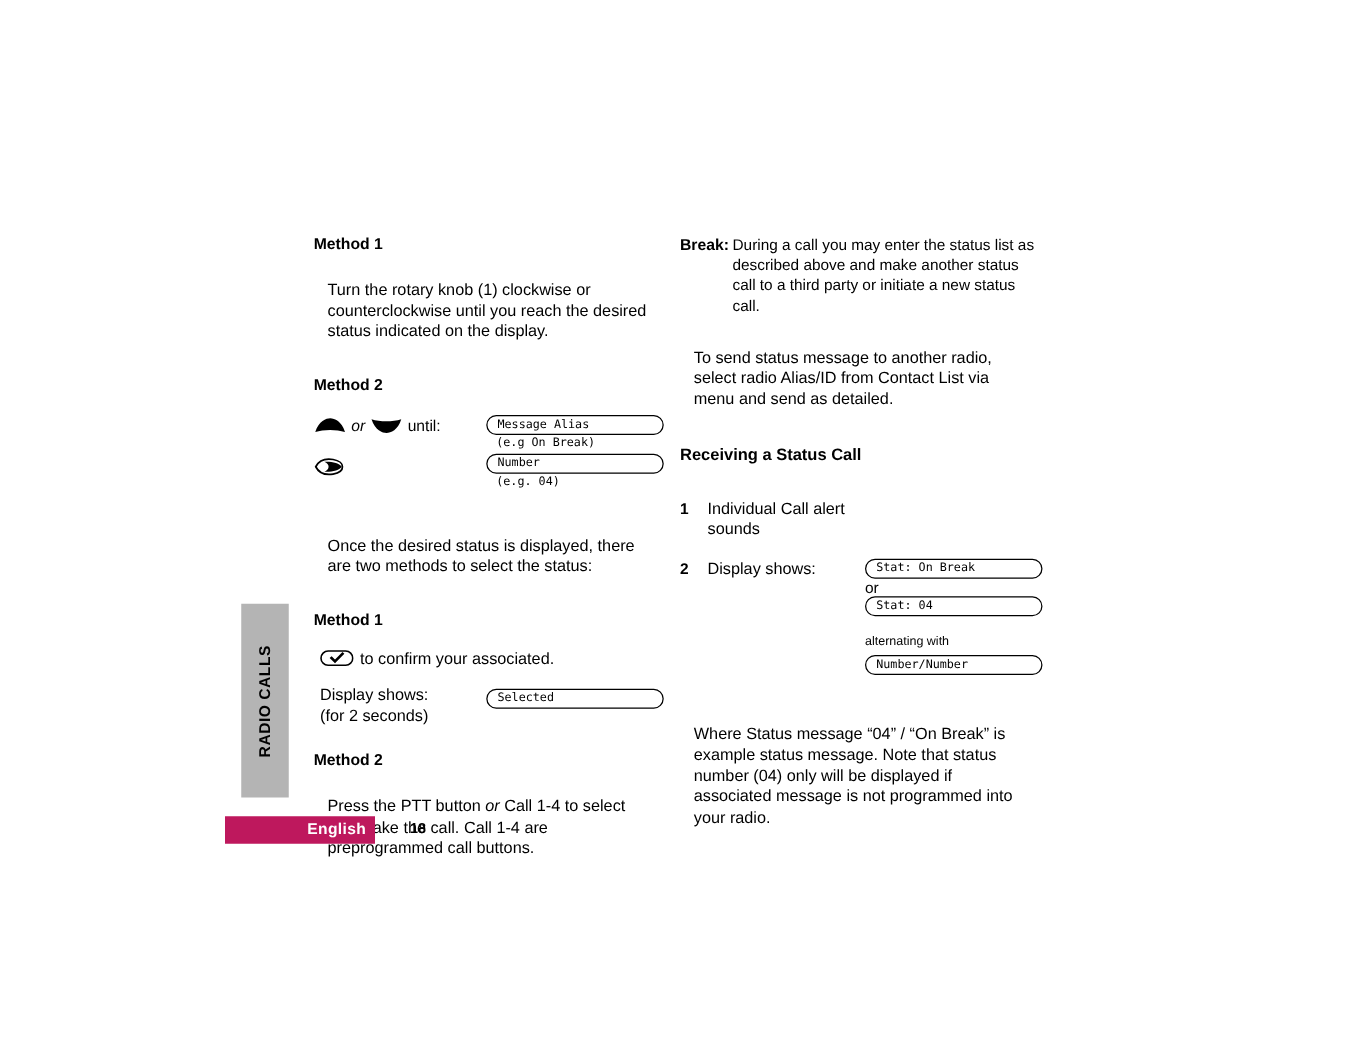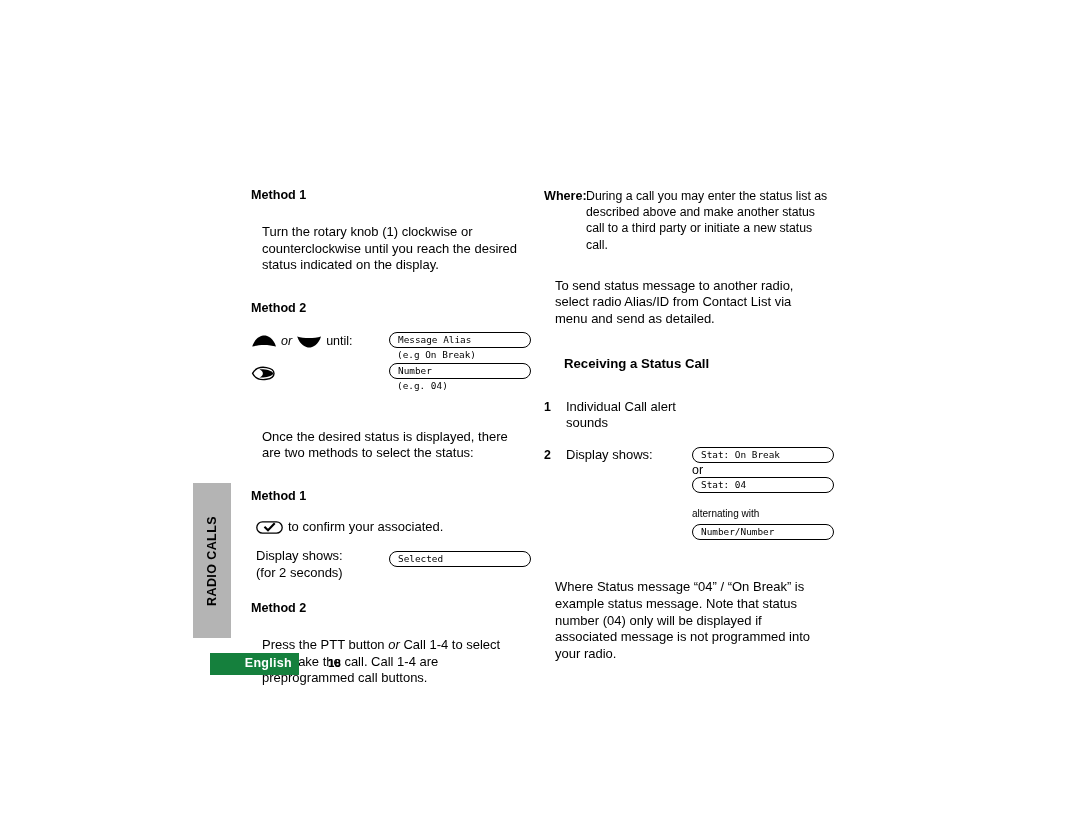--- a/index.html
+++ b/index.html
@@ -176,25 +176,25 @@
     line-height: 14px;
   }
   .alt-with {
     font-size: 10px;
     line-height: 16px;
   }
 
   
   #footer-bar {
     position: absolute;
-    left: 210px;
+    left: 180px;
     top: 653px;
-    width: 89px;
+    width: 120px;
     height: 22px;
-    background: #15803d;
+    background: #be185d;
   }
   #footer-bar .lang {
     position: absolute;
     right: 7px;
     top: 3px;
     color: #ffffff;
     font-size: 12.5px;
     font-weight: bold;
     letter-spacing: 0.3px;
   }
@@ -295,31 +295,31 @@
 
     <div style="height:20px;"></div>
     <h3 class="sub">Method 2</h3>
     <div class="gap-sm"></div>
     <p class="body"><span>Press the PTT button </span><em>or</em><span> Call 1-4 to select and make the call. Call 1-4 are preprogrammed call buttons.</span></p>
   </div>
 
   <div id="col-right">
 
     <div class="note">
-      <div class="note-label">Where:</div>
+      <div class="note-label">Break:</div>
       <div class="note-text">During a call you may enter the status list as described above and make another status call to a third party or initiate a new status call.</div>
     </div>
 
     <div style="height:14px;"></div>
 
     <p class="body">To send status message to another radio, select radio Alias/ID from Contact List via menu and send as detailed.</p>
 
     <div style="height:17px;"></div>
 
-    <h3 class="sub" style="font-size:13.2px;margin-left:20px;">Receiving a Status Call</h3>
+    <h3 class="sub" style="font-size:13.2px;">Receiving a Status Call</h3>
 
     <div class="gap-sm"></div>
 
     <div style="height:18px;"></div>
 
     <div class="numitem">
       <div class="num">1</div>
       <div class="txt" style="width:120px;">Individual Call alert sounds</div>
     </div>
 

